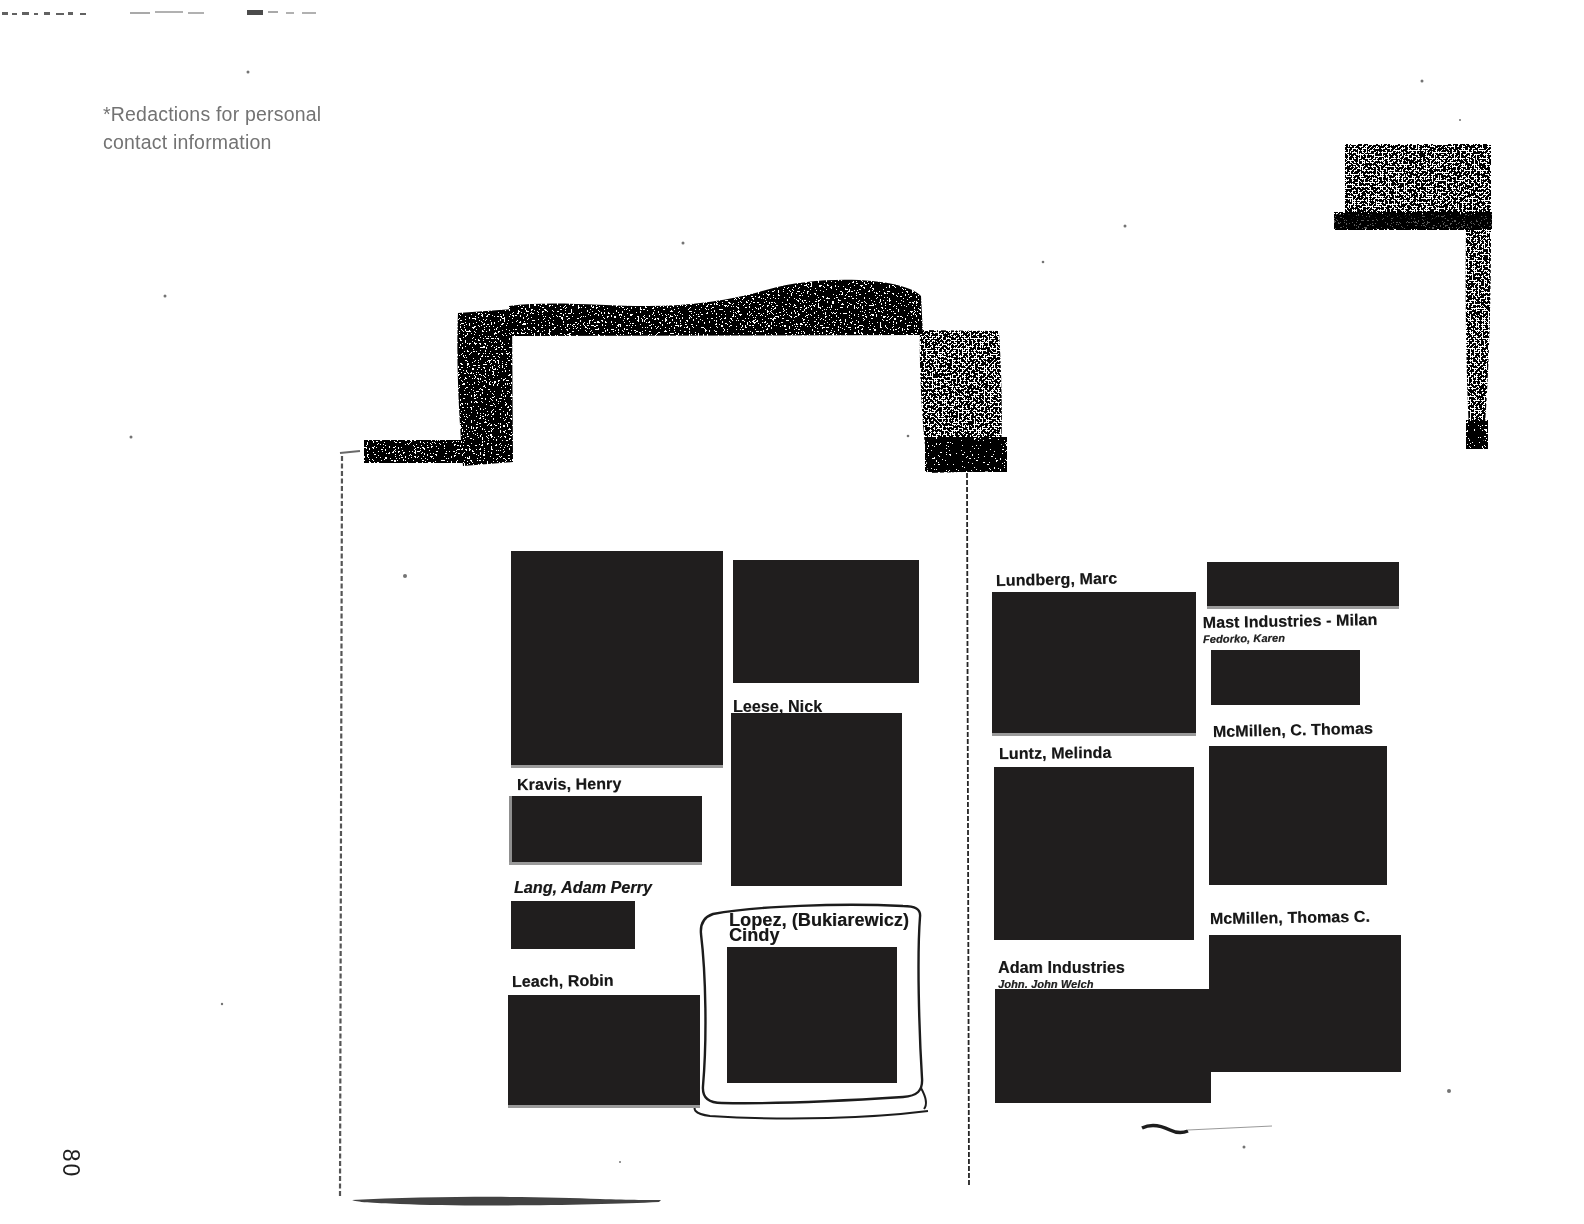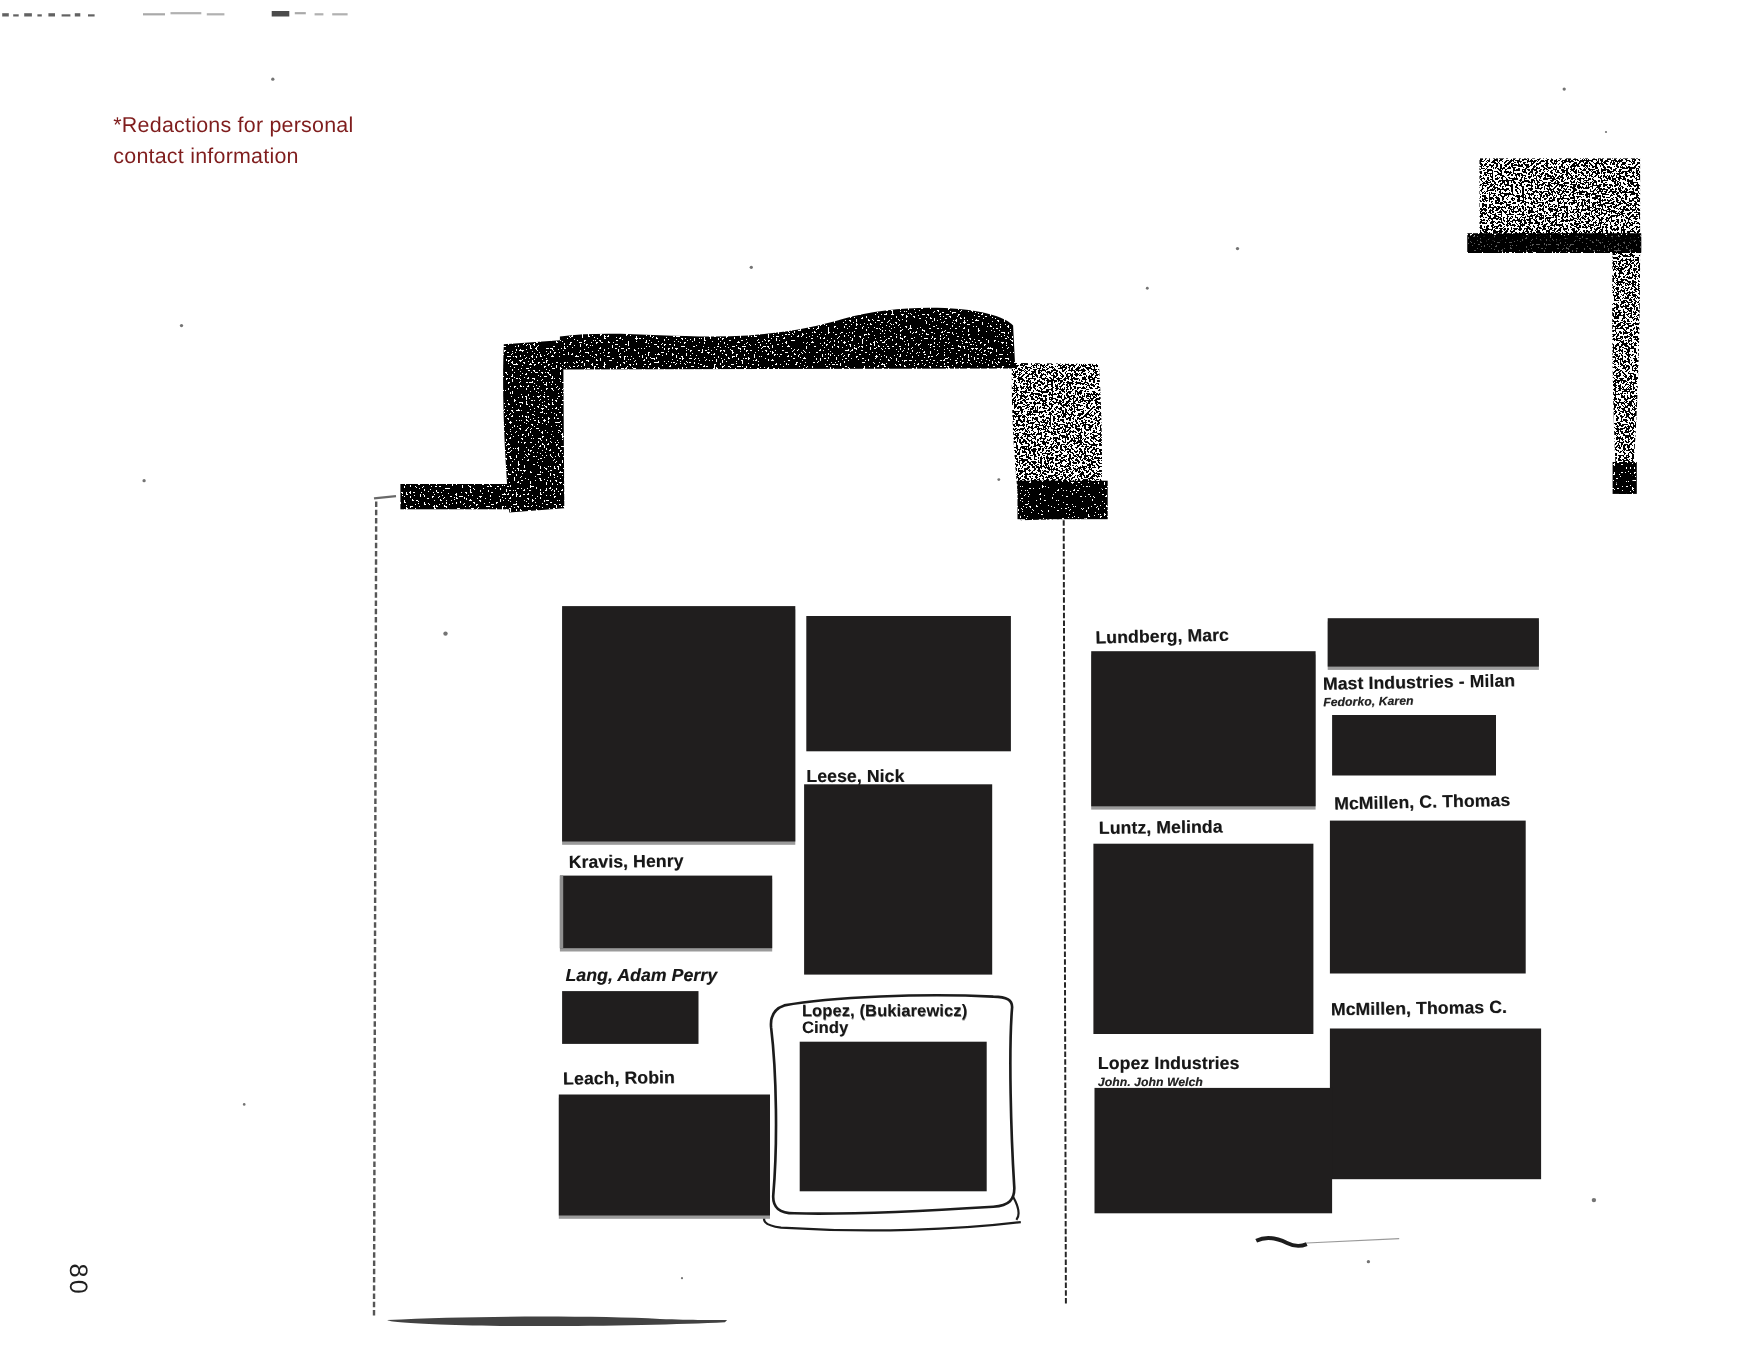--- a/index.html
+++ b/index.html
@@ -3,21 +3,21 @@
 <meta charset="utf-8">
 <style>
   html,body{margin:0;padding:0;}
   body{
     width:1584px;height:1224px;position:relative;overflow:hidden;
     background:#ffffff;
     font-family:"Liberation Sans", sans-serif;
   }
   .abs{position:absolute;}
   .note{
-    left:103px;top:101px;font-size:19.5px;line-height:27.5px;color:#7f1d1d;
+    left:103px;top:101px;font-size:19.5px;line-height:27.5px;color:#737373;
     letter-spacing:0.2px;
   }
   .redaction{
     position:absolute;background:#201e1e;
   }
   .fringe-b{box-shadow:0 3px 0 0 #9a9a9a;}
   .fringe-l{border-left:3px solid #8f8f8f;}
   .label{
     position:absolute;font-weight:bold;color:#171717;font-size:16px;
     white-space:nowrap;letter-spacing:0.1px;
@@ -149,21 +149,21 @@
 <div class="redaction fringe-l fringe-b" style="left: 509px; top: 796px; width: 190px; height: 66px; background: rgb(32, 30, 30);"></div>
 
 <div class="label" style="left:514px;top:879px;font-style:italic;">Lang, Adam Perry</div>
 <div class="redaction" style="left: 511px; top: 901px; width: 124px; height: 48px; background: rgb(32, 30, 30);"></div>
 
 <div class="label" style="left:512px;top:973px;transform:rotate(-0.8deg);">Leach, Robin</div>
 <div class="redaction fringe-b" style="left: 508px; top: 995px; width: 192px; height: 110px; background: rgb(32, 30, 30);"></div>
 
 <div class="label" style="left:733px;top:698px;text-align:right;">Leese, Nick</div>
 
-<div class="label" style="left:729px;top:912px;font-size:15px;line-height:16px;">
+<div class="label" style="left:729px;top:912px;font-size:18px;line-height:16px;">
   <span>Lopez, (Bukiarewicz)</span>
   <span class="l2">Cindy</span>
 </div>
 <div class="redaction" style="left: 727px; top: 947px; width: 170px; height: 136px; background: rgb(32, 30, 30);"></div>
 
 <div class="label" style="left:996px;top:572px;transform:rotate(-1.2deg);">Lundberg, Marc</div>
 <div class="redaction fringe-b" style="left: 992px; top: 592px; width: 204px; height: 141px; background: rgb(32, 30, 30);"></div>
 
 <div class="redaction fringe-b" style="left: 1207px; top: 562px; width: 192px; height: 44px; background: rgb(32, 30, 30);"></div>
 
@@ -176,20 +176,20 @@
 <div class="label" style="left:1213px;top:723px;transform:rotate(-1.2deg);">McMillen, C. Thomas</div>
 <div class="redaction" style="left: 1209px; top: 746px; width: 178px; height: 139px; background: rgb(32, 30, 30);"></div>
 
 <div class="label" style="left:999px;top:745px;transform:rotate(-0.6deg);">Luntz, Melinda</div>
 <div class="redaction" style="left: 994px; top: 767px; width: 200px; height: 173px; background: rgb(32, 30, 30);"></div>
 
 <div class="label" style="left:1210px;top:910px;transform:rotate(-0.8deg);">McMillen, Thomas C.</div>
 <div class="redaction" style="left: 1209px; top: 935px; width: 192px; height: 137px; background: rgb(32, 30, 30);"></div>
 
 <div class="label" style="left:998px;top:959px;">
-  <span>Lopez Industries</span>
+  <span>Adam Industries</span>
   <span class="sub">John. John Welch</span>
 </div>
 <div class="redaction" style="left: 995px; top: 989px; width: 216px; height: 114px; background: rgb(32, 30, 30);"></div>
 
 <div class="abs pagenum">
   <span>80</span>
 </div>
 
 </body></html>

